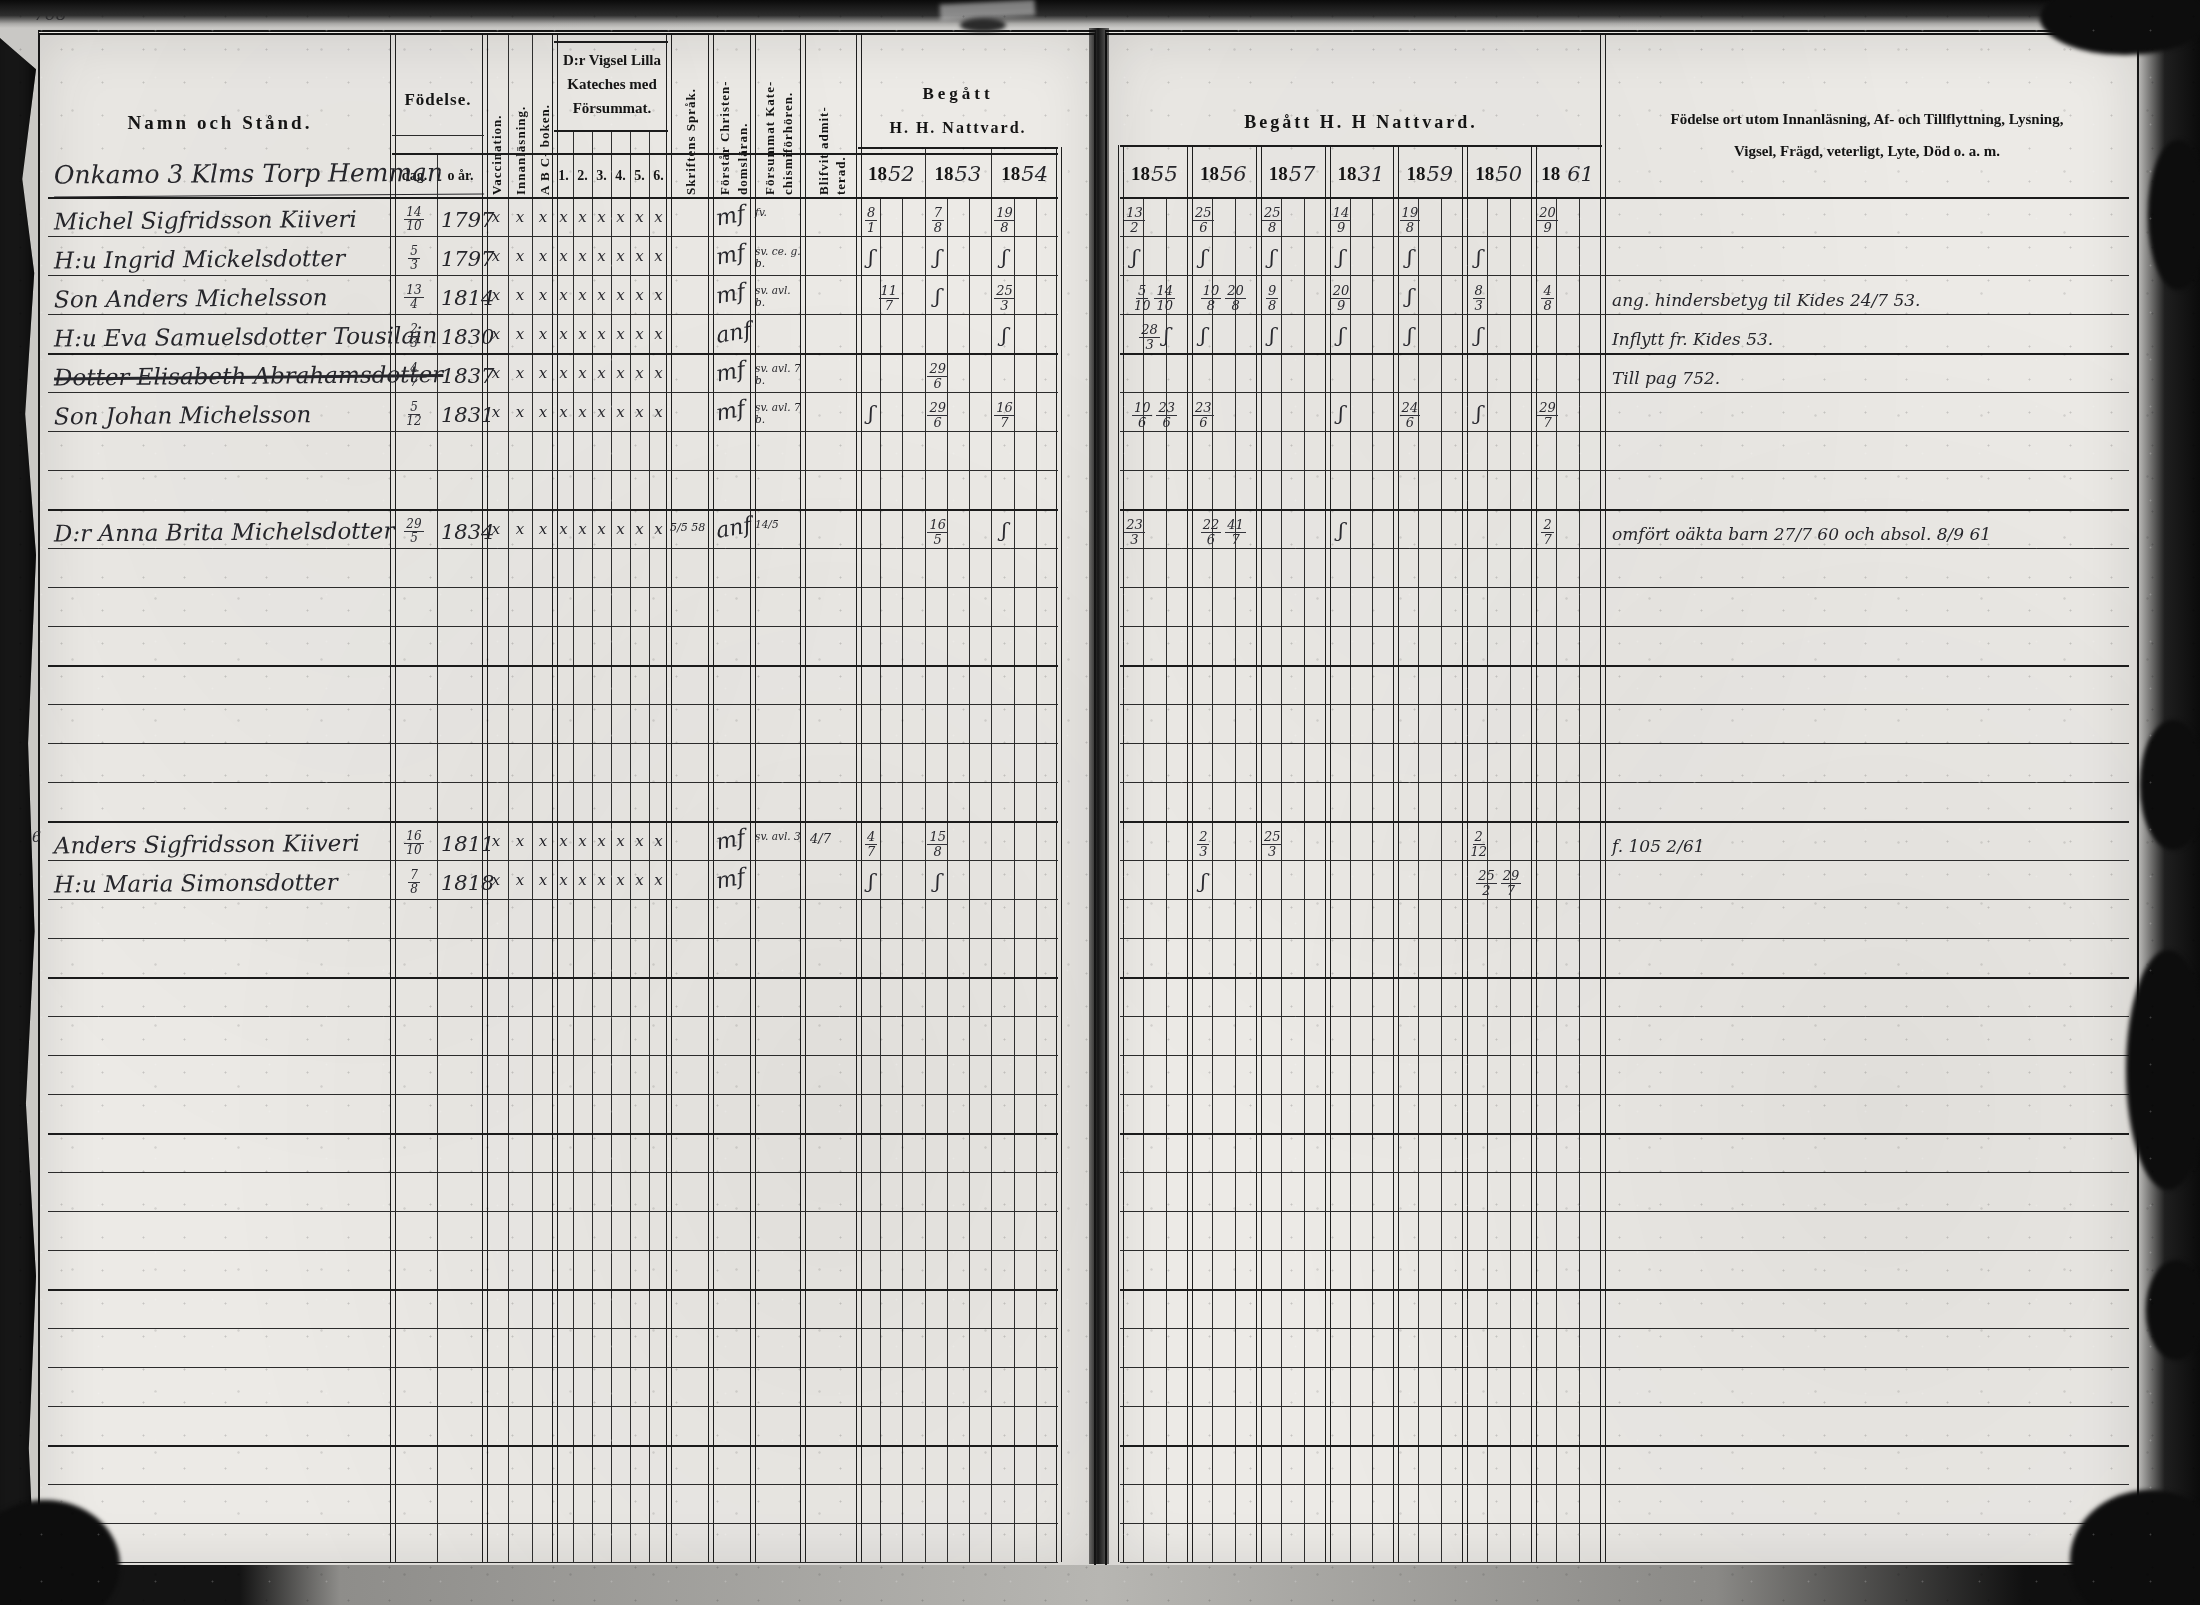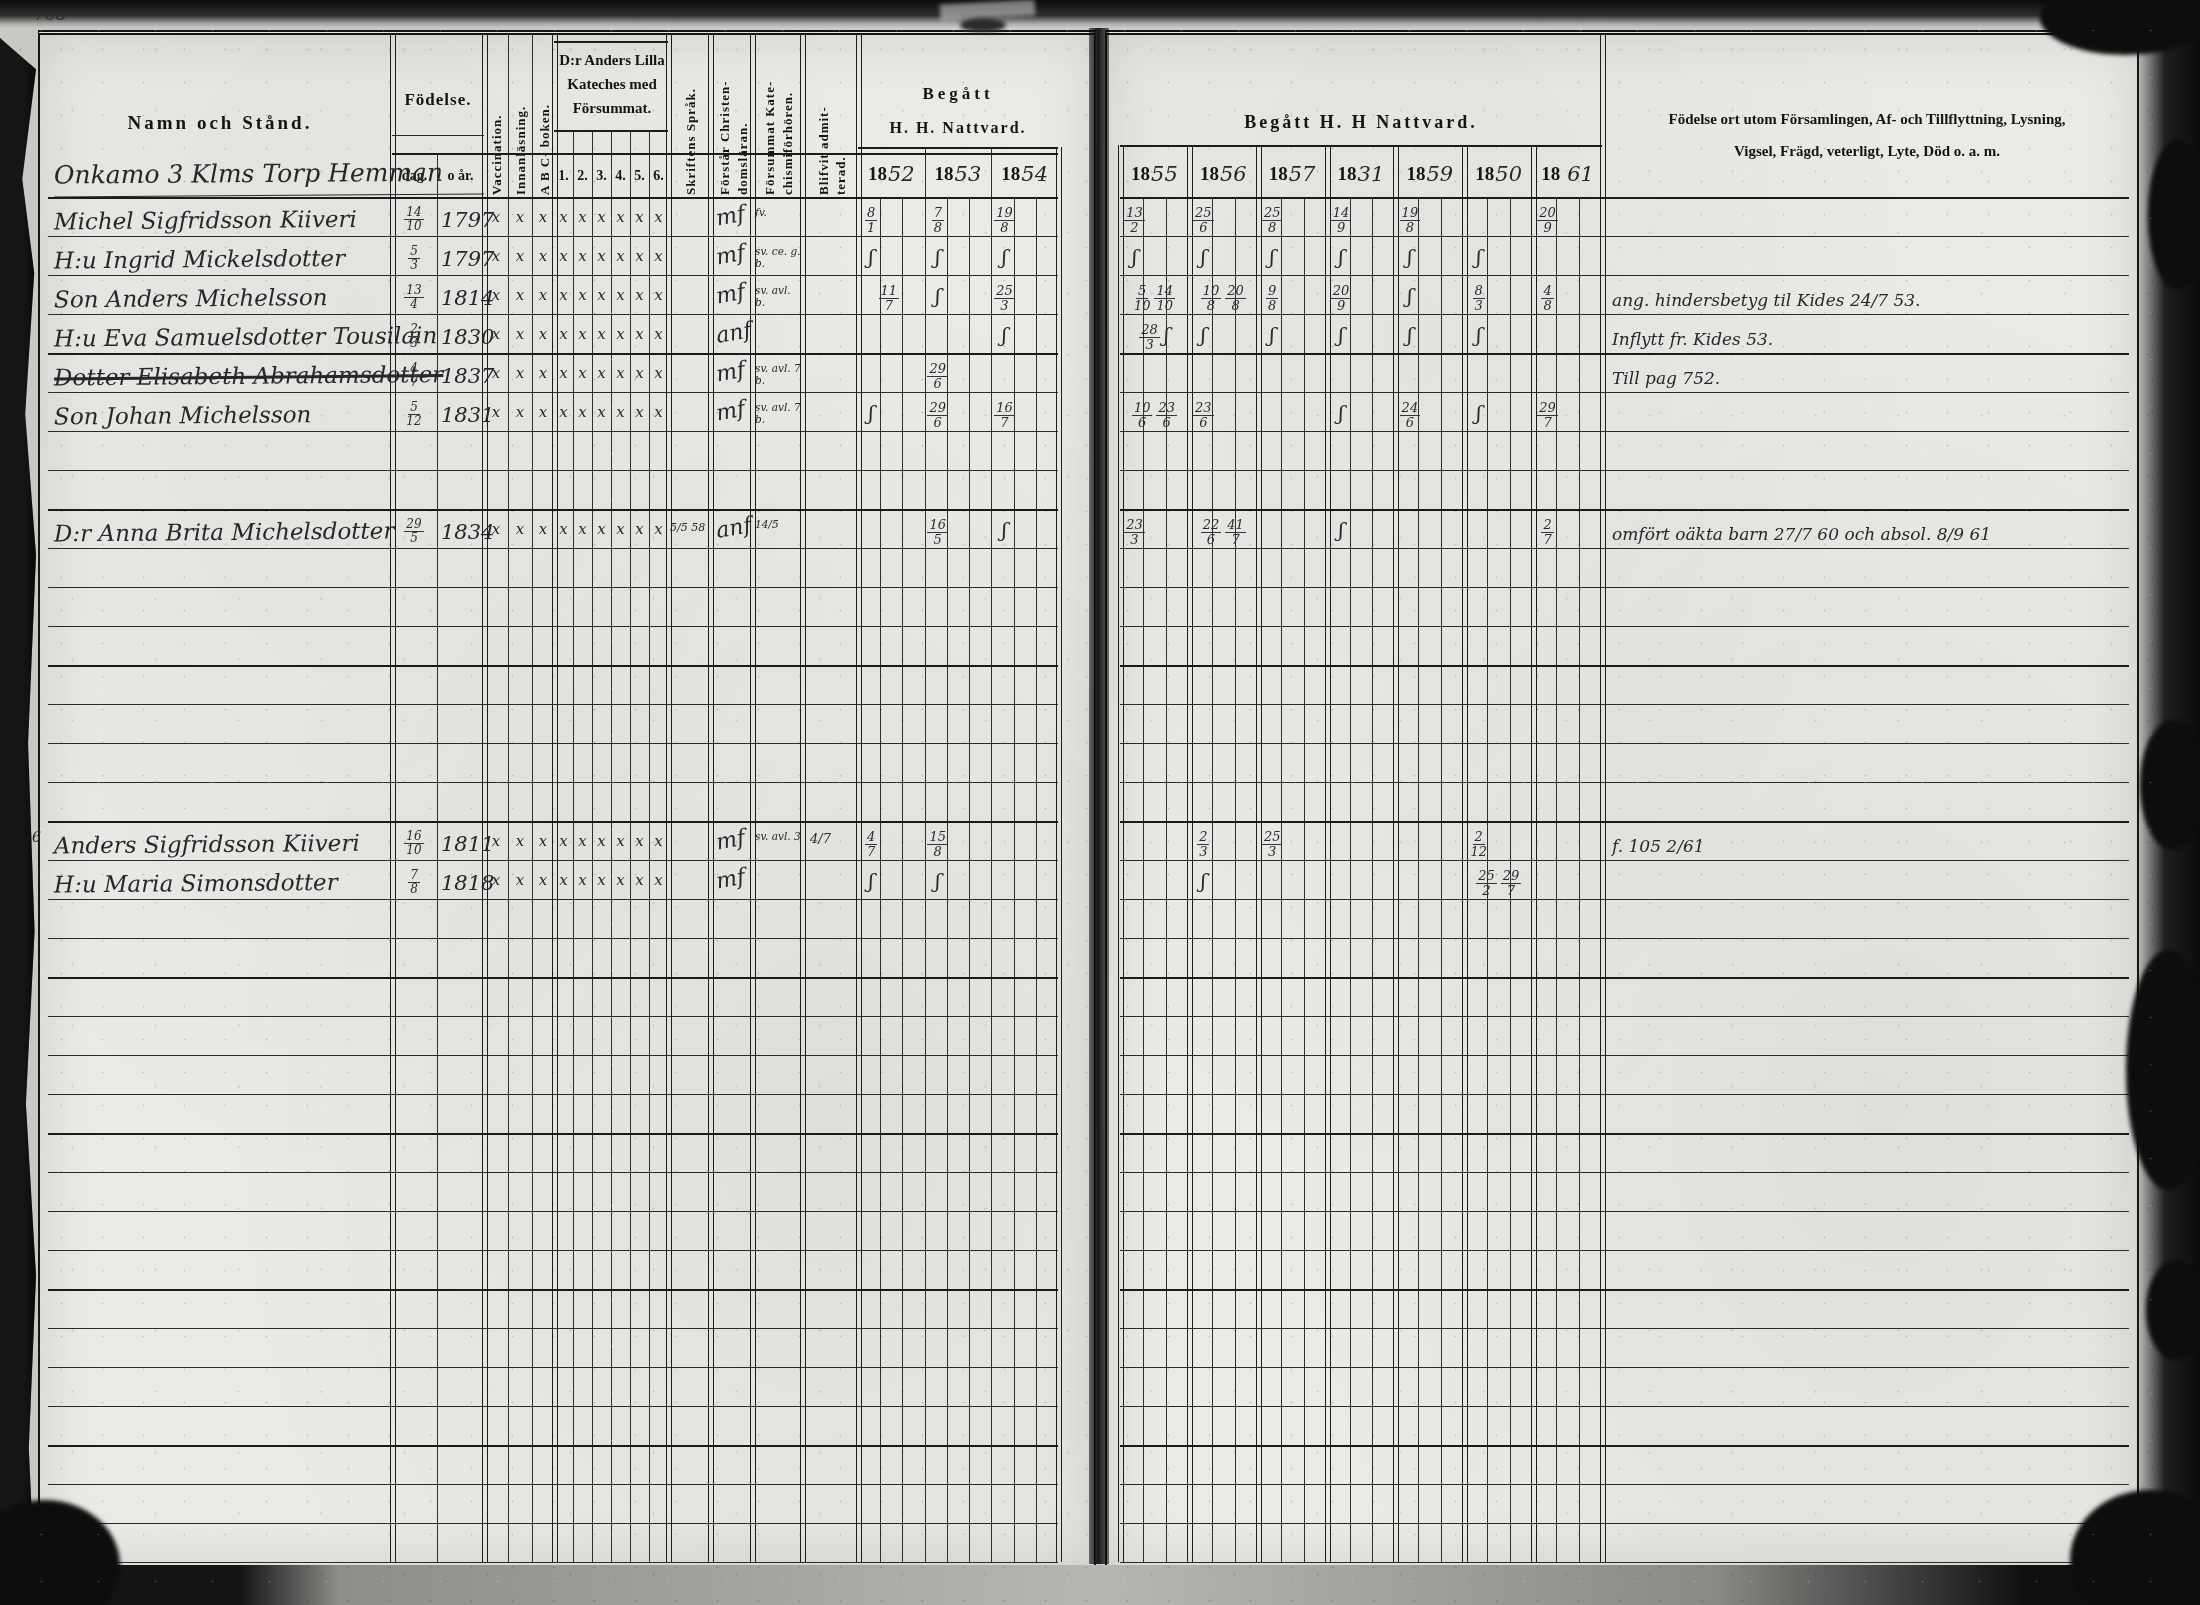--- a/index.html
+++ b/index.html
@@ -52,21 +52,21 @@
 
   <div class="page lp">
 
     <div class="abs ctr pr" style="left:8px;top:70px;width:344px;height:36px;font-size:19px;letter-spacing:3px;">Namn och Stånd.</div>
     <div class="abs ctr pr" style="left:352px;top:50px;width:92px;height:30px;font-size:17px;letter-spacing:1px;">Födelse.</div>
     <div class="abs ctr pr" style="left:352px;top:124px;width:45px;height:34px;font-size:14px;">dag.</div>
     <div class="abs ctr pr" style="left:397px;top:124px;width:47px;height:34px;font-size:14px;">o år.</div>
     <div class="abs vt" style="left:449px;top:14px;height:146px;">Vaccination.</div>
     <div class="abs vt" style="left:473px;top:14px;height:146px;">Innanläsning.</div>
     <div class="abs vt" style="left:497px;top:14px;height:146px;">A B C- boken.</div>
-    <div class="abs ctr pr" style="left:516px;top:14px;width:112px;height:22px;font-size:15px;">D:r Anders Lilla</div>
+    <div class="abs ctr pr" style="left:516px;top:14px;width:112px;height:22px;font-size:15px;">D:r Vigsel Lilla</div>
     <div class="abs ctr pr" style="left:516px;top:38px;width:112px;height:22px;font-size:15px;">Kateches med</div>
     <div class="abs ctr pr" style="left:516px;top:62px;width:112px;height:22px;font-size:15px;">Försummat.</div>
     <div class="abs vt" style="left:643px;top:14px;height:146px;">Skriftens Språk.</div>
     <div class="abs vt" style="left:677px;top:14px;height:146px;">Förstår Christen-</div>
     <div class="abs vt" style="left:695px;top:14px;height:146px;">domsläran.</div>
     <div class="abs vt" style="left:722px;top:14px;height:146px;">Försummat Kate-</div>
     <div class="abs vt" style="left:740px;top:14px;height:146px;">chismiförhören.</div>
     <div class="abs vt" style="left:776px;top:14px;height:146px;">Blifvit admit-</div>
     <div class="abs vt" style="left:793px;top:14px;height:146px;">terad.</div>
     <div class="abs ctr pr" style="left:818px;top:46px;width:200px;height:26px;font-size:17px;letter-spacing:4px;">Begått</div>
@@ -458,21 +458,21 @@
         </div>
         <div class="abs ctr" style="left:357.28571428571433px;top:120px;width:68.85714285714286px;height:38px;">
           <span class="pr" style="font-size:19px;">18</span>
           <span class="hw" style="font-size:21px;margin-left:1px;">50</span>
         </div>
         <div class="abs ctr" style="left:426.14285714285717px;top:120px;width:68.85714285714286px;height:38px;">
           <span class="pr" style="font-size:19px;">18</span>
           <span class="hw" style="font-size:21px;margin-left:7px;">61</span>
         </div>
       </div>
-    <div class="abs ctr pr" style="left:500px;top:72px;width:520px;height:24px;font-size:15px;">Födelse ort utom Församlingen, Af- och Tillflyttning, Lysning,</div>
+    <div class="abs ctr pr" style="left:500px;top:72px;width:520px;height:24px;font-size:15px;">Födelse ort utom Innanläsning, Af- och Tillflyttning, Lysning,</div>
     <div class="abs ctr pr" style="left:500px;top:104px;width:520px;height:24px;font-size:15px;">Vigsel, Frägd, veterligt, Lyte, Död o. a. m.</div>
     <div id="rgrid">
         <div class="vmaj" style="left:11px;top:110px;height:1417px;"></div>
         <div class="vmaj" style="left:493px;top:0px;height:1527px;"></div>
         <div class="vmaj" style="left:79.85714285714286px;top:110px;height:1417px;"></div>
         <div class="vmaj" style="left:148.71428571428572px;top:110px;height:1417px;"></div>
         <div class="vmaj" style="left:217.57142857142858px;top:110px;height:1417px;"></div>
         <div class="vmaj" style="left:286.42857142857144px;top:110px;height:1417px;"></div>
         <div class="vmaj" style="left:355.28571428571433px;top:110px;height:1417px;"></div>
         <div class="vmaj" style="left:424.14285714285717px;top:110px;height:1417px;"></div>

